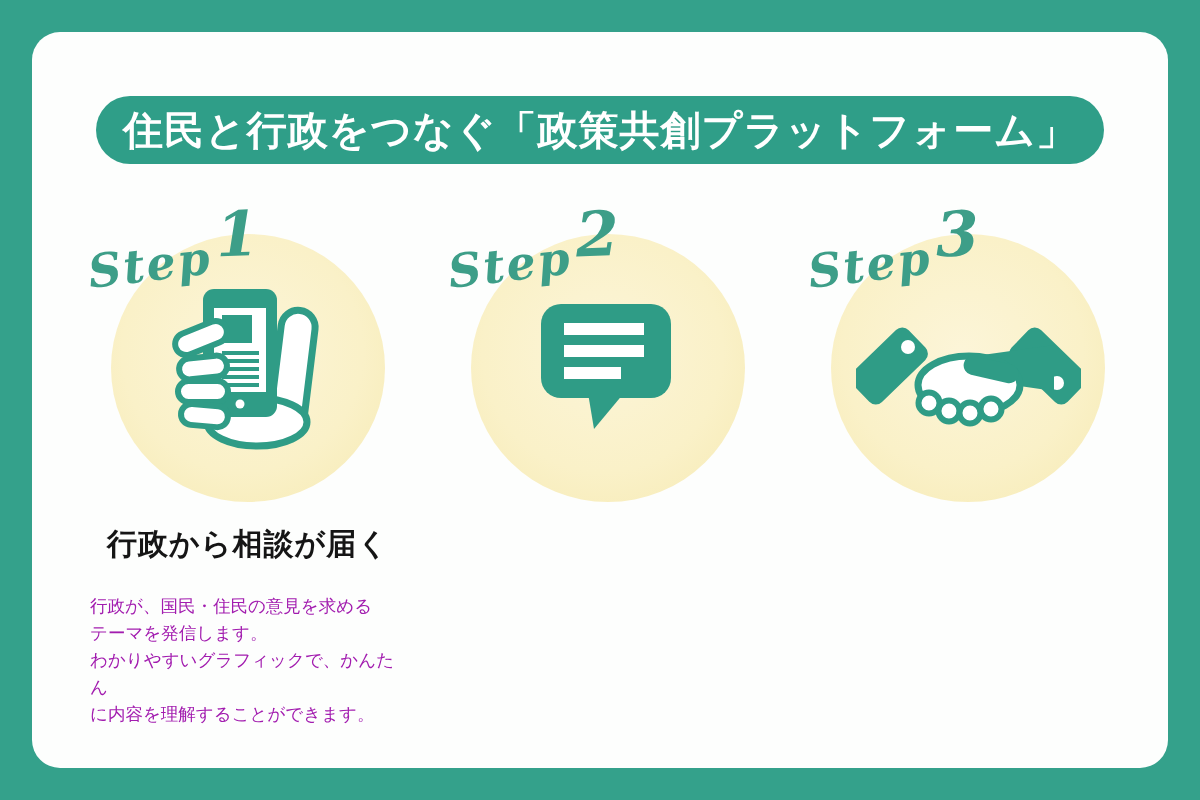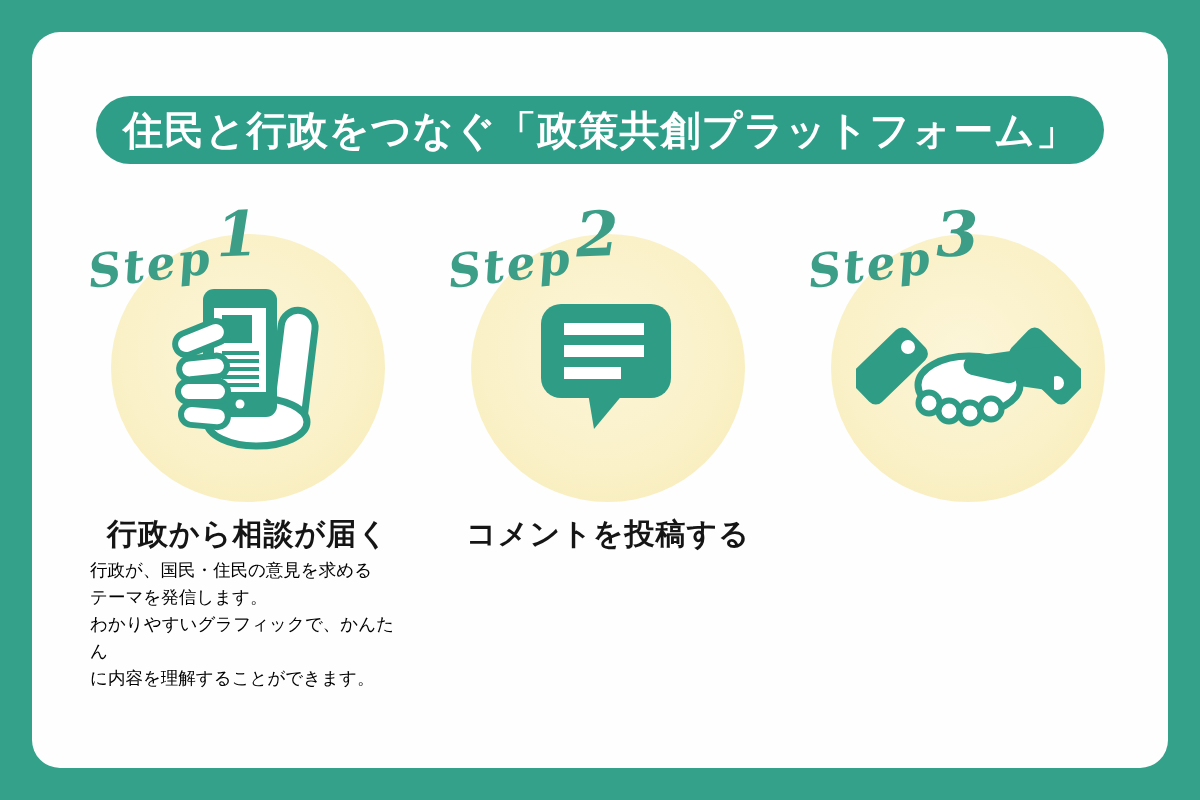--- a/index.html
+++ b/index.html
@@ -39,27 +39,27 @@
     font-size:62px;display:inline-block;position:relative;
     top:-14px;margin-left:7px;transform:rotate(5deg);
   }
   .blob{
     width:274px;height:268px;margin:6px auto 0;border-radius:50%;
     background:radial-gradient(circle at 48% 44%, #FCF5D8 0%, #FAF1C8 58%, #F7ECB9 86%, #F5E9B2 100%);
     display:flex;align-items:center;justify-content:center;
   }
   .blob svg{display:block;}
   .heading{
-    margin:12px 0 0;text-align:center;
+    margin:22px 0 0;text-align:center;
     font-size:30px;font-weight:700;color:#151515;letter-spacing:1px;
     white-space:nowrap;
   }
   .body{
-    margin:2px 0 0;padding:0 2px;
-    font-size:17.5px;line-height:27px;color:#000000;
+    margin:28px 0 0;padding:0 2px;
+    font-size:17.5px;line-height:27px;color:#a21caf;
     white-space:pre-line;text-align:left;
   }
 </style>
 </head>
 <body>
 
 <div class="stage">
   <div class="card">
 
     <div class="banner">
@@ -100,21 +100,20 @@
         <div class="step"><span class="step-word">Step</span><span class="step-num">2</span></div>
         <div class="blob">
           <svg width="140" height="134" viewBox="0 0 140 134">
             <rect x="3" y="3" width="130" height="94" rx="20" fill="#2F9C86"></rect>
             <polygon points="50,92 86,92 56,128" fill="#2F9C86"></polygon>
             <rect x="26" y="22" width="80" height="12" fill="#fff"></rect>
             <rect x="26" y="44" width="80" height="12" fill="#fff"></rect>
             <rect x="26" y="66" width="57" height="12" fill="#fff"></rect>
           </svg>
         </div>
-        <h2 class="heading">コメントを投稿する</h2>
       </section>
 
       <section class="col">
         <div class="step"><span class="step-word">Step</span><span class="step-num">3</span></div>
         <div class="blob">
           <svg width="225" height="135" viewBox="0 0 225 135">
             <rect x="12" y="26" width="42" height="78" rx="9" fill="#2F9C86" transform="rotate(46 33 65)"></rect>
             <rect x="171" y="26" width="42" height="78" rx="9" fill="#2F9C86" transform="rotate(-46 192 65)"></rect>
             <circle cx="52" cy="46" r="7" fill="#fff"></circle>
             <circle cx="201" cy="82" r="7" fill="#fff"></circle>

